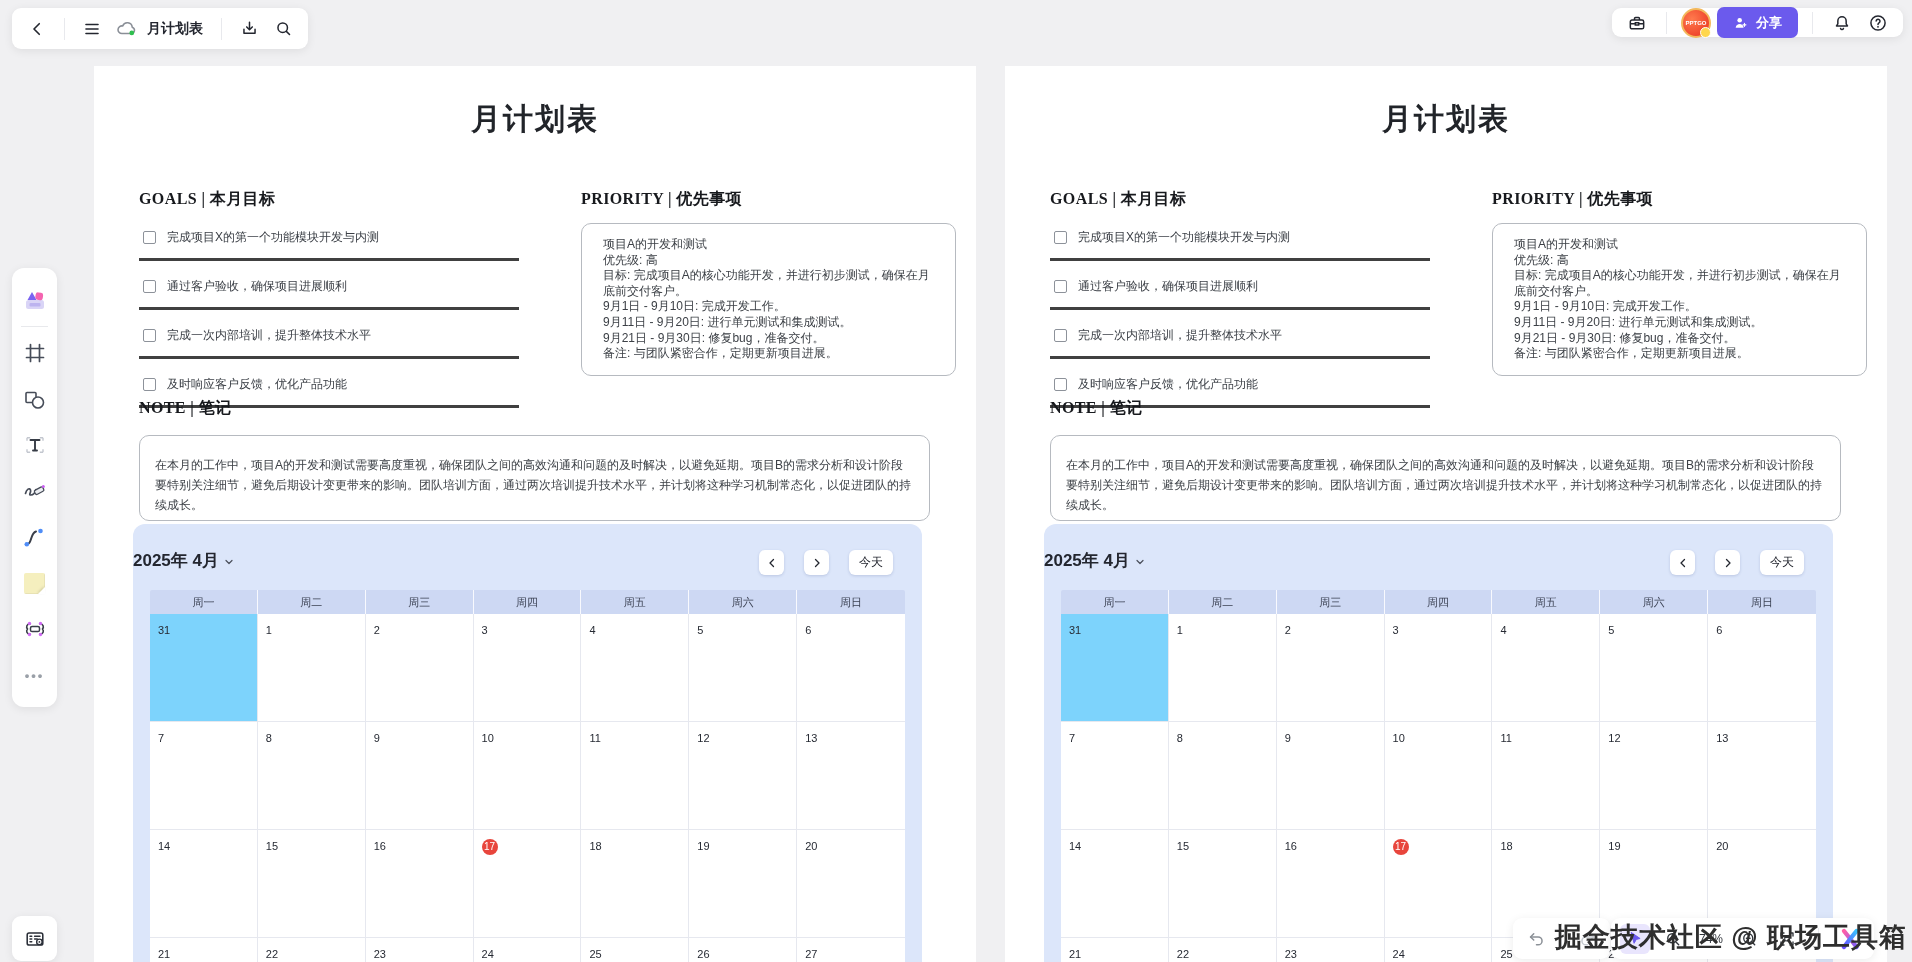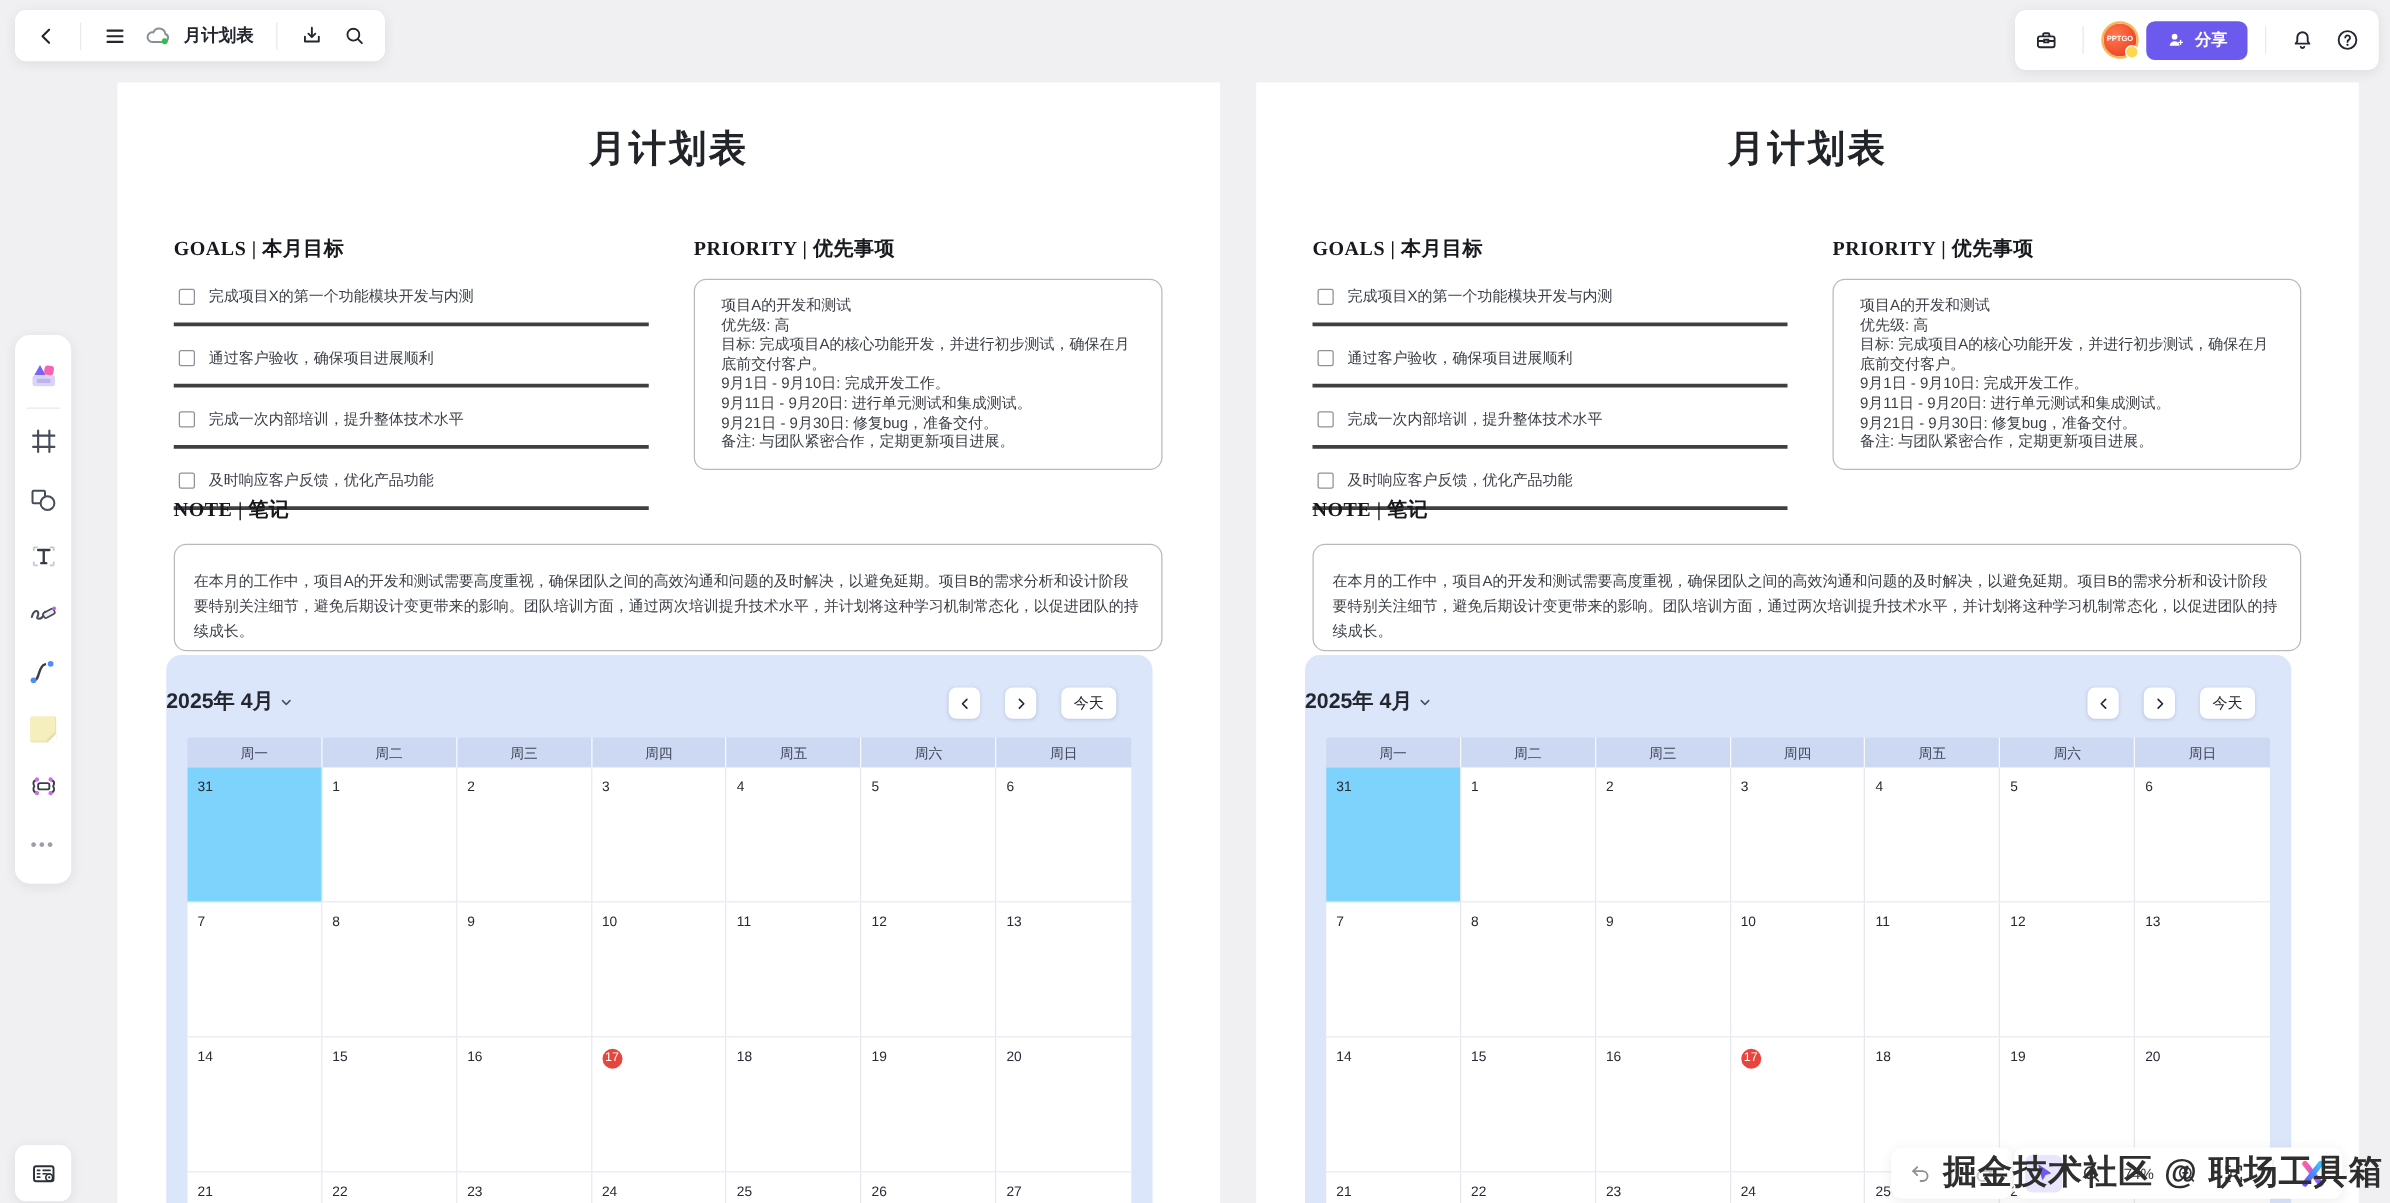--- a/index.html
+++ b/index.html
@@ -8,21 +8,21 @@
 
   
   .fbar { position:absolute; background:#fff; border-radius:9px;
     box-shadow:0 2px 10px rgba(0,0,0,.08); display:flex; align-items:center; }
   .vdiv { width:1px; height:22px; background:#e8e9ed; margin:0 8px; flex:0 0 1px; }
   .ibtn { width:30px; height:30px; border-radius:6px; display:flex; align-items:center;
     justify-content:center; cursor:pointer; color:#2b2f38; flex:0 0 auto; }
   .ibtn svg { display:block; }
 
   .tb-left  { left:12px; top:8px; height:41px; padding:0 10px; gap:4px; }
-  .tb-right { right:9px; top:8px; height:48px; padding:0 10px; gap:6px; }
+  .tb-right { right:9px; top:8px; height:29px; padding:0 10px; gap:6px; }
   .doc-title { font-size:14px; font-weight:600; margin:0 6px 0 2px; }
 
   .avatar { width:30px; height:30px; border-radius:50%;
     background:radial-gradient(circle at 35% 35%, #ff7a4d, #e8321f);
     border:2px solid #f3b85c; color:#fff; font-size:6px; font-weight:700;
     display:flex; align-items:center; justify-content:center; position:relative; cursor:pointer; }
   .avatar::after { content:""; position:absolute; right:-2px; bottom:-2px; width:9px; height:9px;
     border-radius:50%; background:#ffd74d; border:1.5px solid #fff; }
 
   .share-btn { height:31px; padding:0 16px; border:none; border-radius:7px; background:#6b5aed;
@@ -46,21 +46,21 @@
 
   
   .page { position:absolute; top:66px; width:882px; height:1400px; background:#fff; }
   .page-l { left:94px; } .page-r { left:1005px; }
   .p-title { position:absolute; top:33px; left:0; width:100%; text-align:center;
     font-size:30px; font-weight:700; color:#212429; letter-spacing:2px; }
 
   .sec-h { font-family:"Liberation Serif", serif; font-size:16px; font-weight:700;
     color:#17191d; letter-spacing:.4px; }
   .col-goals   { position:absolute; left:45px;  top:123px; width:380px; }
-  .col-priority{ position:absolute; left:461px; top:123px; width:375px; }
+  .col-priority{ position:absolute; left:487px; top:123px; width:375px; }
   .sec-note    { position:absolute; left:45px;  top:332px; width:791px; }
 
   .goal-list { margin-top:17px; }
   .goal-row { display:flex; align-items:center; gap:11px; padding:2px 2px 12px 4px;
     border-bottom:3px solid #404040; margin-bottom:15px; cursor:pointer; }
   .cb { width:13px; height:13px; border:1.4px solid #8d929a; border-radius:2px; flex:0 0 13px; }
   .goal-text { font-size:12px; color:#3c4047; }
 
   .pri-box { margin-top:13px; border:1px solid #b6bac0; border-radius:10px;
     padding:13px 14px 13px 21px; min-height:150px; }

